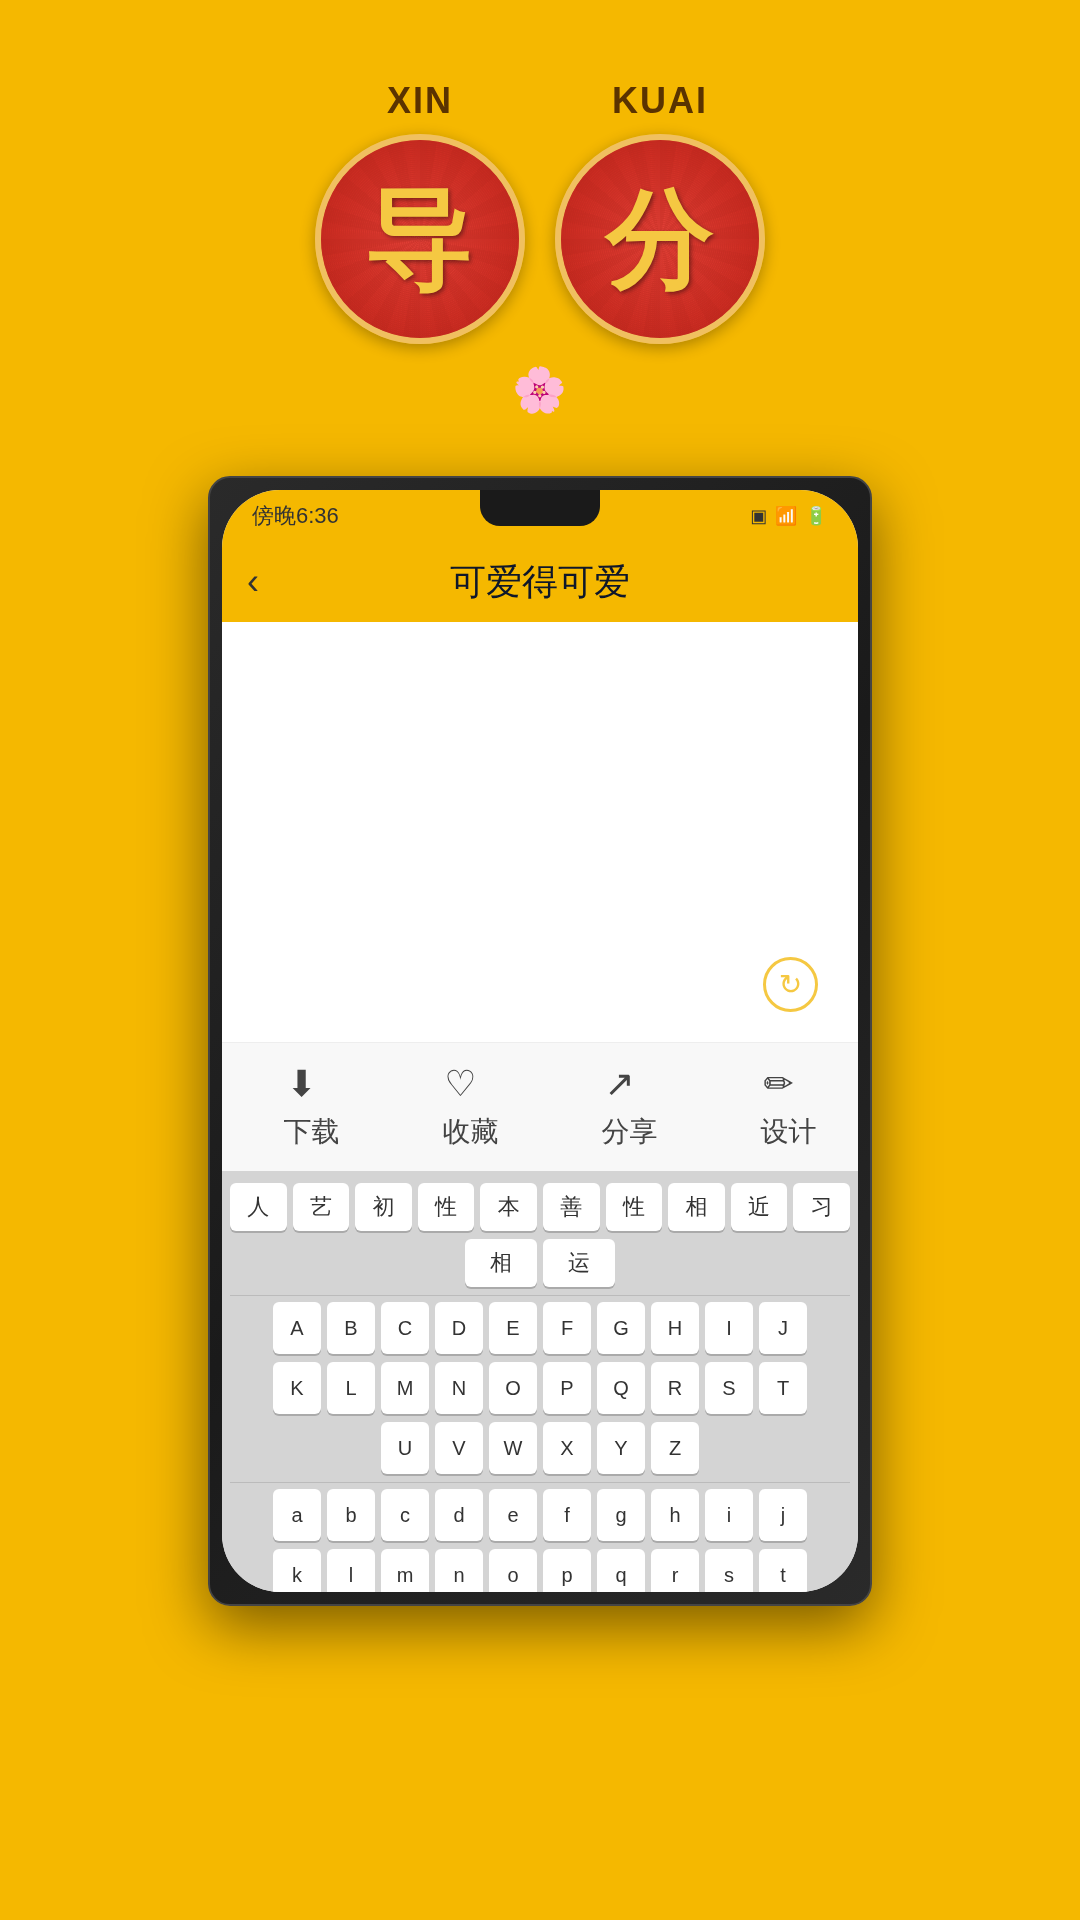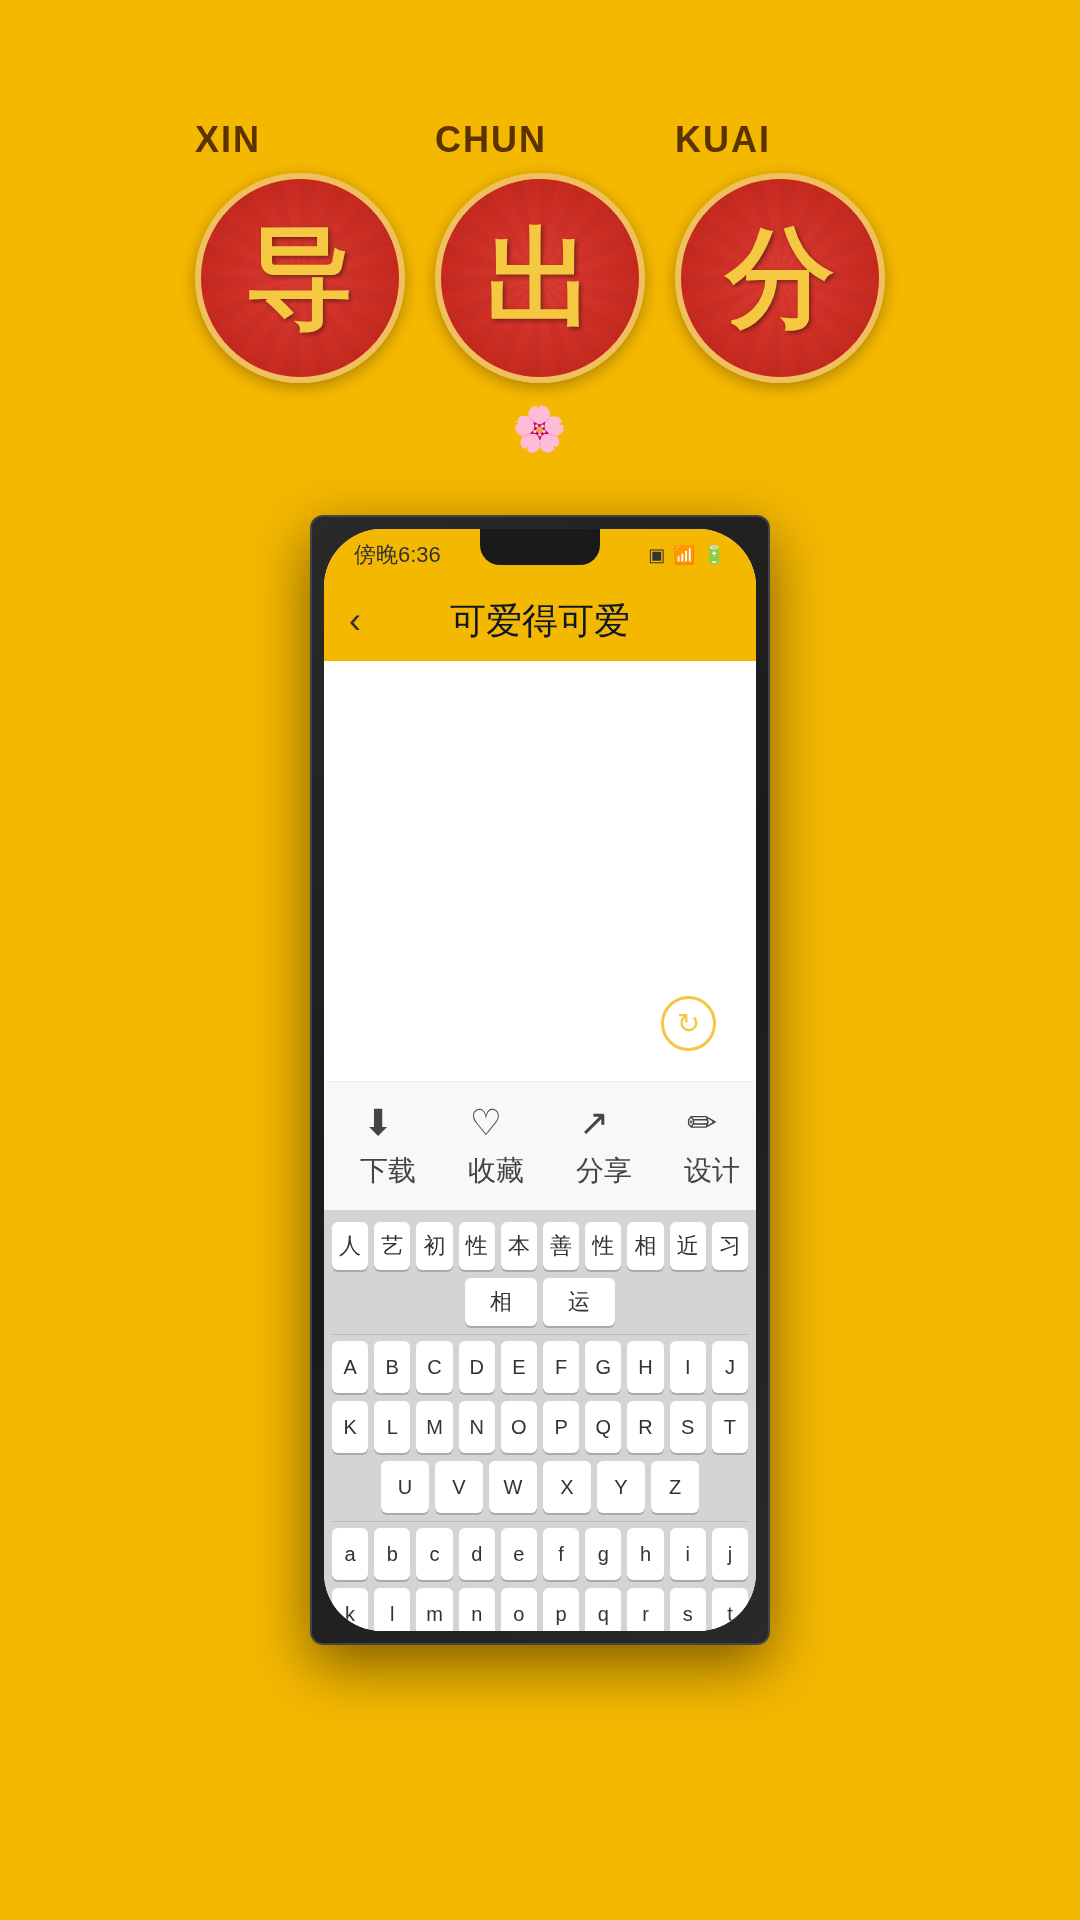--- a/index.html
+++ b/index.html
@@ -26,22 +26,22 @@
       display: flex;
       justify-content: center;
       align-items: flex-start;
       gap: 30px;
       width: 100%;
     }
 
     .char-item {
       display: flex;
       flex-direction: column;
+      align-items: center;
       gap: 12px;
-      margin-top: 39px;
     }
 
     .char-label {
       font-size: 36px;
       font-weight: 700;
       color: #5A3300;
       letter-spacing: 2px;
       font-family: Arial, sans-serif;
     }
 
@@ -123,24 +123,24 @@
     
     .phone-section {
       width: 100%;
       display: flex;
       justify-content: center;
       align-items: flex-start;
       padding: 20px 0;
     }
 
     .phone-outer {
-      width: 460px;
+      width: 664px;
       height: 1130px;
       background: linear-gradient(135deg, #2a2a2a 0%, #1a1a1a 50%, #2a2a2a 100%);
-      border-radius: 13px;
+      border-radius: 22px;
       padding: 12px;
       position: relative;
       box-shadow: 0 20px 60px rgba(0,0,0,0.5);
       border: 2px solid #444;
     }
 
     .phone-inner {
       width: 100%;
       height: 100%;
       background: #f0f0f0;
@@ -323,27 +323,20 @@
   <div class="characters-row">
 
     <div class="char-item">
       <span class="char-label">XIN</span>
       <div class="char-circle">
         <div class="wave-pattern"></div>
         <span class="char-chinese">导</span>
       </div>
     </div>
 
-    <div class="char-item">
-      <span class="char-label">CHUN</span>
-      <div class="char-circle">
-        <div class="wave-pattern"></div>
-        <span class="char-chinese">出</span>
-      </div>
-    </div>
 
     <div class="char-item">
       <span class="char-label">KUAI</span>
       <div class="char-circle">
         <div class="wave-pattern"></div>
         <span class="char-chinese">分</span>
       </div>
     </div>
 
   </div>

